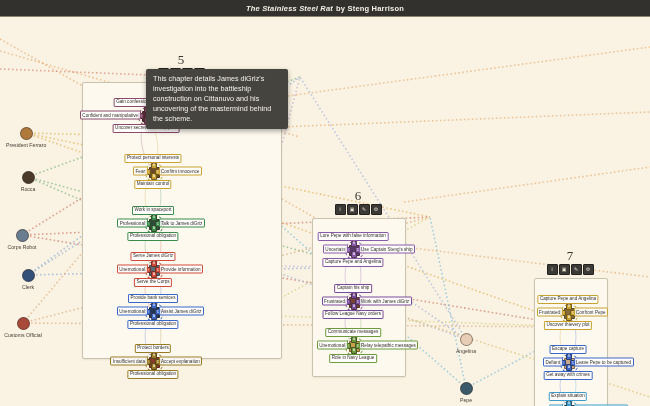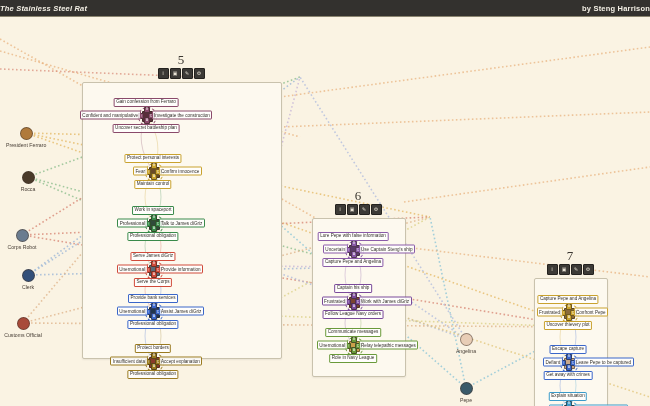--- a/index.html
+++ b/index.html
@@ -6,21 +6,21 @@
   body{
     width:650px;height:406px;overflow:hidden;position:relative;
     background:#faf3e3;
     font-family:"Liberation Sans", sans-serif;
     font-size:5px;color:#2b2b2b;
   }
   
   .titlebar{
     position:absolute;left:0;top:0;width:650px;height:16px;
     background:#33312e;color:#f4f0e6;
-    display:flex;align-items:center;justify-content:space-between;
+    display:flex;align-items:center;justify-content:center;
     font-size:7.5px;letter-spacing:.2px;
     border-bottom:1px solid #8a846f;
     z-index:60;
   }
   .titlebar .bookname{font-style:italic;font-weight:bold;margin-right:3px;}
   .titlebar .byline{font-weight:bold;}
 
   
   .canvas{position:absolute;left:0;top:17px;width:650px;height:389px;overflow:hidden;}
   .raysvg{position:absolute;left:0;top:0;width:650px;height:389px;}
@@ -400,13 +400,16 @@
               <div class="sat n" style="background:#3a9ac9">B</div>
             </div>
             <div class="lbl top" style="border-color: rgb(58, 154, 201); color: rgb(51, 48, 43);">Explain situation</div>
             <div class="lbl left" style="border-color: rgb(58, 154, 201); color: rgb(51, 48, 43);">Sad</div>
             <div class="lbl right" style="border-color: rgb(58, 154, 201); color: rgb(51, 48, 43);">Reveal love for Angelina</div>
           </div>
         </div>
       </div>
     </div>
 
+  <div class="tooltip" style="left:146px;top:52px;">
+    <span>This chapter details James diGriz's investigation into the battleship construction on Cittanuvo and his uncovering of the mastermind behind the scheme.</span>
+  </div>
 </div>
 
 </body></html>

